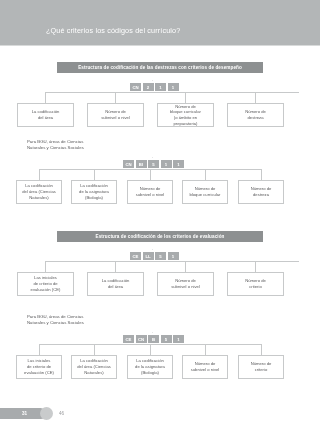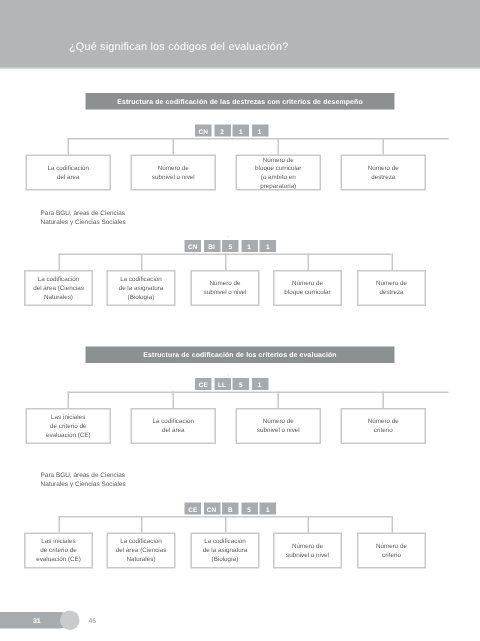--- a/index.html
+++ b/index.html
@@ -94,21 +94,21 @@
     position: absolute; left: 59px; bottom: 11px;
     font-size: 4.6px; color: #9a9c9e;
   }
 </style>
 </head>
 <body>
 
 <div class="page">
 
   <div class="header">
-    <div class="header-title">¿Qué significan los códigos del evaluación?</div>
+    <div class="header-title">¿Qué criterios los códigos del currículo?</div>
   </div>
 
   <div class="band" style="left:57px; top:62px; width:206px;">
     <span>Estructura de codificación de las destrezas con criterios de desempeño</span>
   </div>
 
   <div class="code-dot" style="left:152px; top:78px;">.</div>
   <div class="codes" style="left:130px; top:83px;">
     <div class="code-cell">CN</div>
     <div class="code-cell">2</div>

